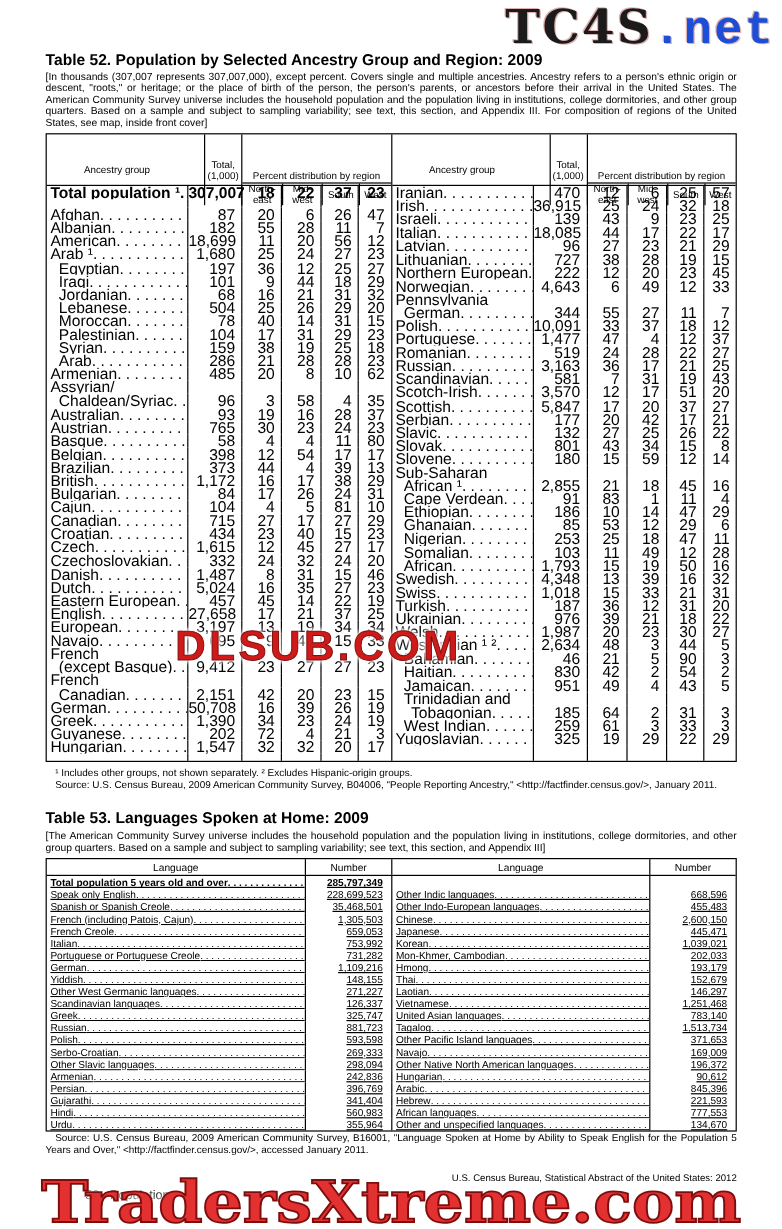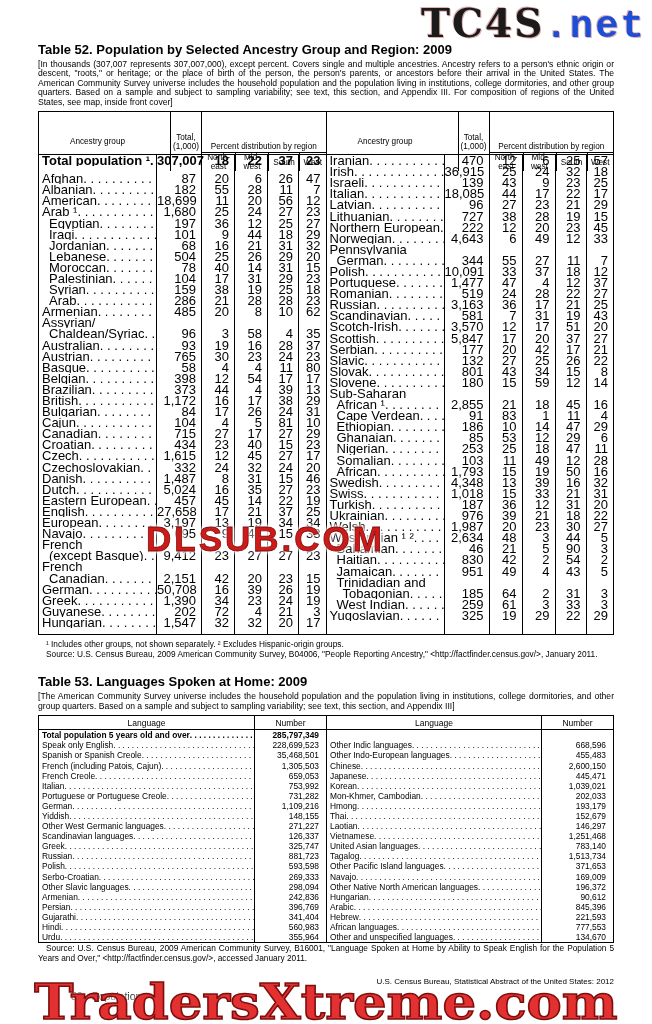--- a/index.html
+++ b/index.html
@@ -42,21 +42,21 @@
   .b{font-weight:bold;}
 
   .fnote{font-size:8.3px;margin:4px 0 0 0;text-indent:8px;}
   .src{font-size:8.3px;line-height:9.4px;margin:1px 0 0 0;text-indent:8px;text-align:justify;}
 
   
   .t53wrap{border:1px solid #000;margin-top:4px;box-sizing:border-box;}
   .h53{display:grid;grid-template-columns:215px 72px 215px 1fr;height:13px;font-size:8.5px;border-bottom:1px solid #000;}
   .h53>div{display:flex;align-items:center;justify-content:center;}
   .h53>div+div{border-left:1px solid #000;}
-  .t53body{font-size:8.4px;}
+  .t53body{font-size:8.4px;text-decoration:underline;}
   .r53{display:grid;grid-template-columns:215px 72px 215px 1fr;line-height:10.1px;}
   .r53 .num{padding-right:7px;}
 
   
   .pgnum{position:absolute;left:38px;bottom:22px;font-size:10.5px;padding-left:33px;}
   .pgnum .sec{margin-left:9px;}
   .publisher{position:absolute;right:38px;bottom:38px;font-size:8px;}
 
   
   .wm-top{

